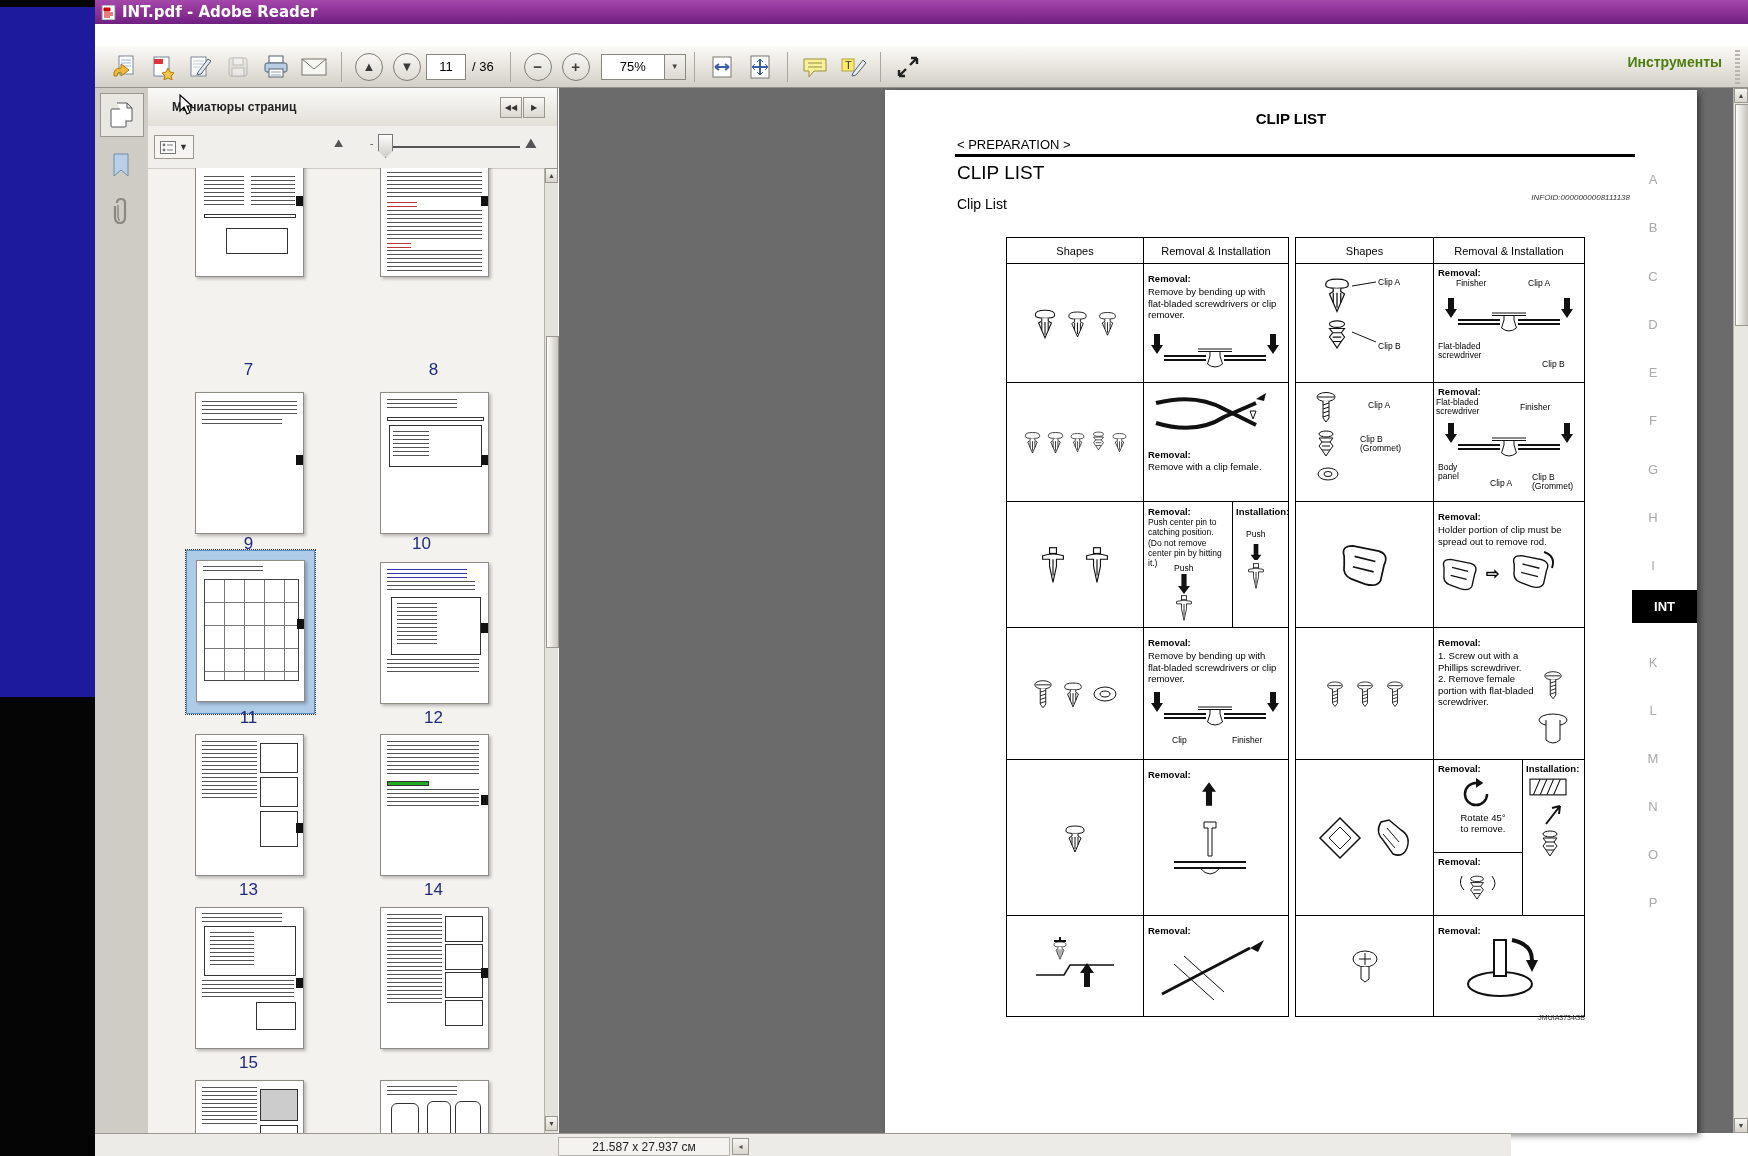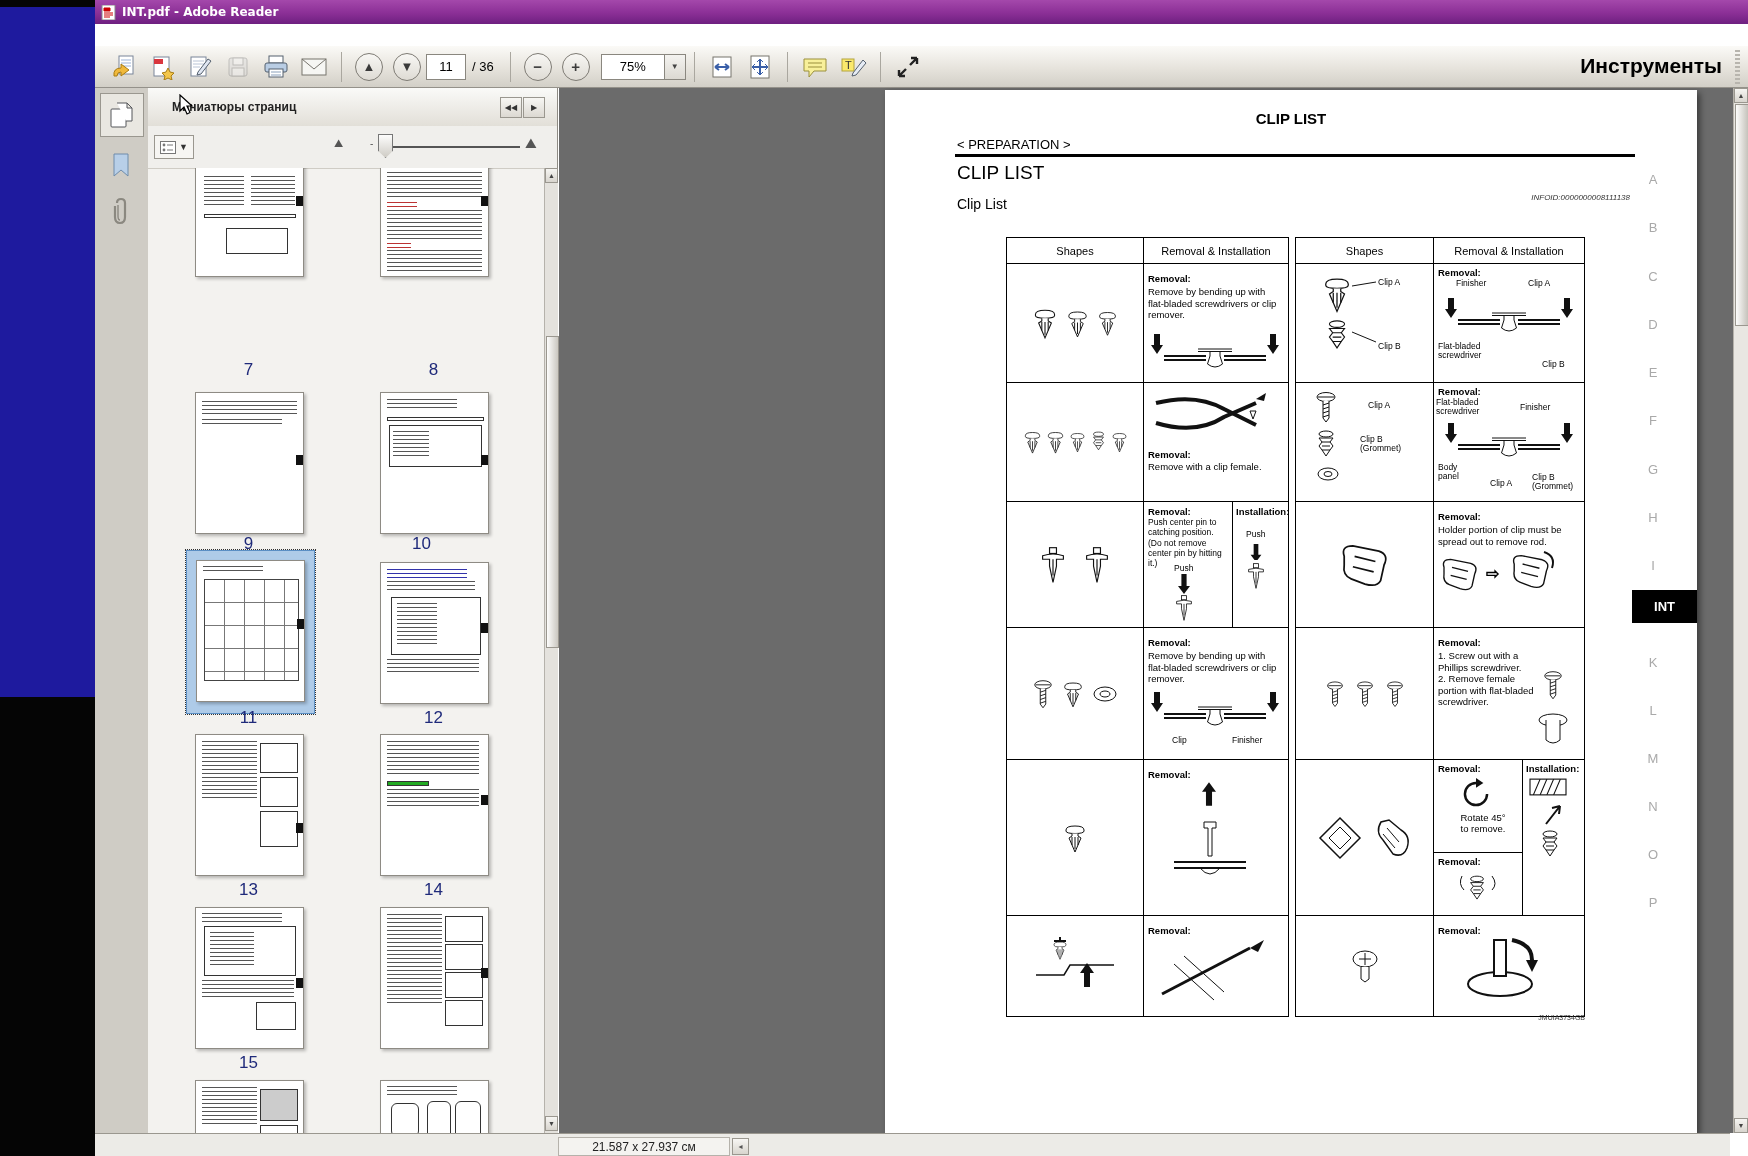--- a/index.html
+++ b/index.html
@@ -6,21 +6,21 @@
   #screen{position:relative;width:1748px;height:1156px;overflow:hidden;background:#fff;
           font-family:"Liberation Sans",sans-serif;color:#000}
   .abs{position:absolute}
   
   #left-black{position:absolute;left:0;top:0;width:95px;height:1156px;background:#050505}
   #left-blue{position:absolute;left:0;top:7px;width:95px;height:690px;background:#1e1a9e}
   
   #titlebar{position:absolute;left:95px;top:0;width:1653px;height:24px;
             background:linear-gradient(180deg,#a448ab 0%,#8b2f96 55%,#6e2080 100%);
             display:flex;align-items:center;gap:6px;padding-left:6px;box-sizing:border-box}
-  #titlebar .t{color:#fff;font-weight:bold;font-size:12px;font-family:"DejaVu Sans",sans-serif}
+  #titlebar .t{color:#fff;font-weight:bold;font-size:15px;font-family:"DejaVu Sans",sans-serif}
   
   #menubar{position:absolute;left:95px;top:24px;width:1653px;height:22px;background:#ece9e2;
            border-bottom:1px solid #d6d3cc;display:flex;align-items:center;font-size:12px}
   #menubar .mi{padding:2px 10px;cursor:default}
   
   #toolbar{position:absolute;left:95px;top:46px;width:1653px;height:42px;
            background:linear-gradient(#fbfaf7,#e6e3dc 55%,#d2cfc7);
            border-bottom:1px solid #94918a;display:flex;align-items:center;padding-left:10px;box-sizing:border-box}
   .tbtn{width:34px;height:34px;display:flex;align-items:center;justify-content:center;margin:0 2px}
   .tsep{width:1px;height:30px;background:#aaa79f;margin:0 8px}
@@ -28,21 +28,21 @@
         background:linear-gradient(#f8f7f4,#dedbd4);display:flex;align-items:center;justify-content:center;
         font-weight:bold;color:#3c3c3c;font-size:15px}
   .circ .ar{font-size:13px;color:#3a3a3a}
   #pageinput{width:34px;height:22px;border:1px solid #8a877f;font-size:13px;text-align:center;background:#fff}
   .pagetotal{font-size:13px;margin:0 8px 0 6px}
   #zoombox{width:62px;height:24px;border:1px solid #8a877f;background:#fff;font-size:13px;
            display:flex;align-items:center;justify-content:center;margin-left:6px}
   #zoomdrop{width:20px;height:24px;border:1px solid #8a877f;border-left:none;
             background:linear-gradient(#f4f3f0,#dcd9d2);display:flex;align-items:center;justify-content:center;
             font-size:8px;color:#444}
-  #tools-label{position:absolute;right:26px;top:54px;color:#000000;font-weight:bold;font-size:21px}
+  #tools-label{position:absolute;right:26px;top:54px;color:#4d7c0f;font-weight:bold;font-size:14px}
   #panelgrip{position:absolute;right:8px;top:50px;width:5px;height:34px;
              background:repeating-linear-gradient(180deg,#b8b5ae 0 2px,transparent 2px 4px)}
   
   #iconstrip{position:absolute;left:95px;top:88px;width:53px;height:1045px;background:#cfccc5;border-right:1px solid #b3b0a9}
   .navic{position:absolute;left:5px;width:42px;height:42px;display:flex;align-items:center;justify-content:center}
   .navic.active{background:#e9e7e1;border:1px solid #9a978f}
   
   #panel{position:absolute;left:148px;top:88px;width:410px;height:1045px;background:#f3f2ef;border-right:1px solid #8e8b84;box-sizing:border-box}
   #panel-header{position:absolute;left:0;top:0;width:100%;height:38px;
                 background:linear-gradient(#fafaf8,#e2dfd8);border-bottom:1px solid #b5b2ab;
@@ -101,21 +101,21 @@
   .cell:first-child{border-left:none}
   .chead{display:flex;align-items:center;justify-content:center;font-size:11px}
   .bh{font-size:9.5px;font-weight:bold}
   .bt{font-size:9.5px;line-height:1.22}
   .lbl{position:absolute;font-size:8.5px;line-height:1.1}
   .shapescell{display:flex;align-items:center;justify-content:center;gap:8px}
   .subsplit{position:absolute;top:0;bottom:0;border-left:1px solid #000}
   svg.ill{position:absolute}
   .bigarr{font-size:16px;font-weight:bold}
   
-  #statusbar{position:absolute;left:95px;top:1133px;width:1635px;height:23px;background:#ecebe7;border-top:1px solid #9a978f}
+  #statusbar{position:absolute;left:95px;top:1133px;width:1416px;height:23px;background:#ecebe7;border-top:1px solid #9a978f}
   #dimbox{position:absolute;left:463px;top:3px;width:170px;height:17px;border:1px solid #b5b2ab;
           background:#f4f3f0;display:flex;align-items:center;justify-content:center;font-size:12px;color:#222}
   #dimbtn{position:absolute;left:637px;top:4px;width:15px;height:15px;border:1px solid #9a978f;
           background:linear-gradient(#f7f6f3,#d8d5ce);font-size:8px;display:flex;align-items:center;justify-content:center;color:#555}
   
   #cursor{position:absolute;left:178px;top:94px;z-index:50}
 </style>
 </head>
 <body>
 

